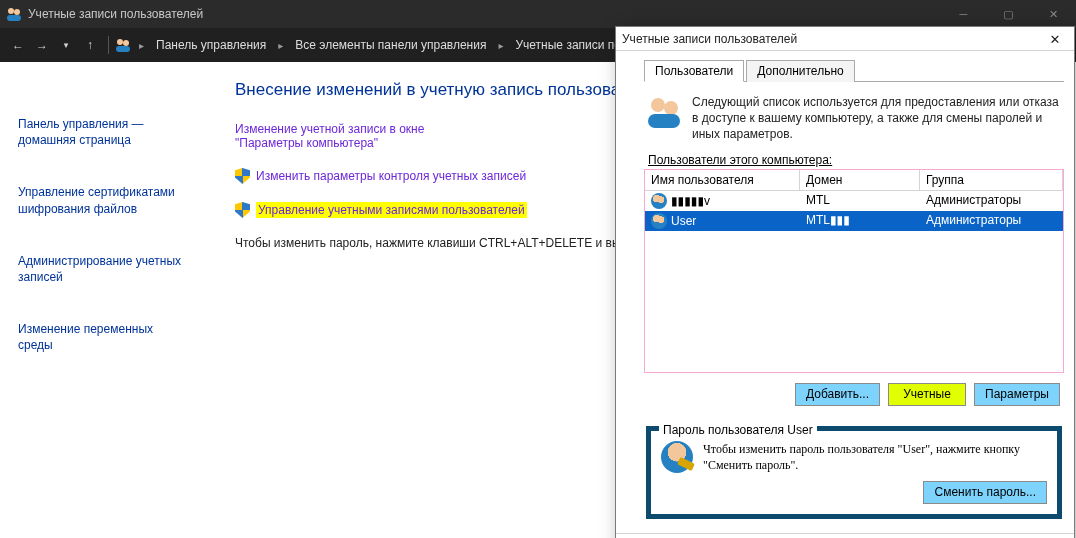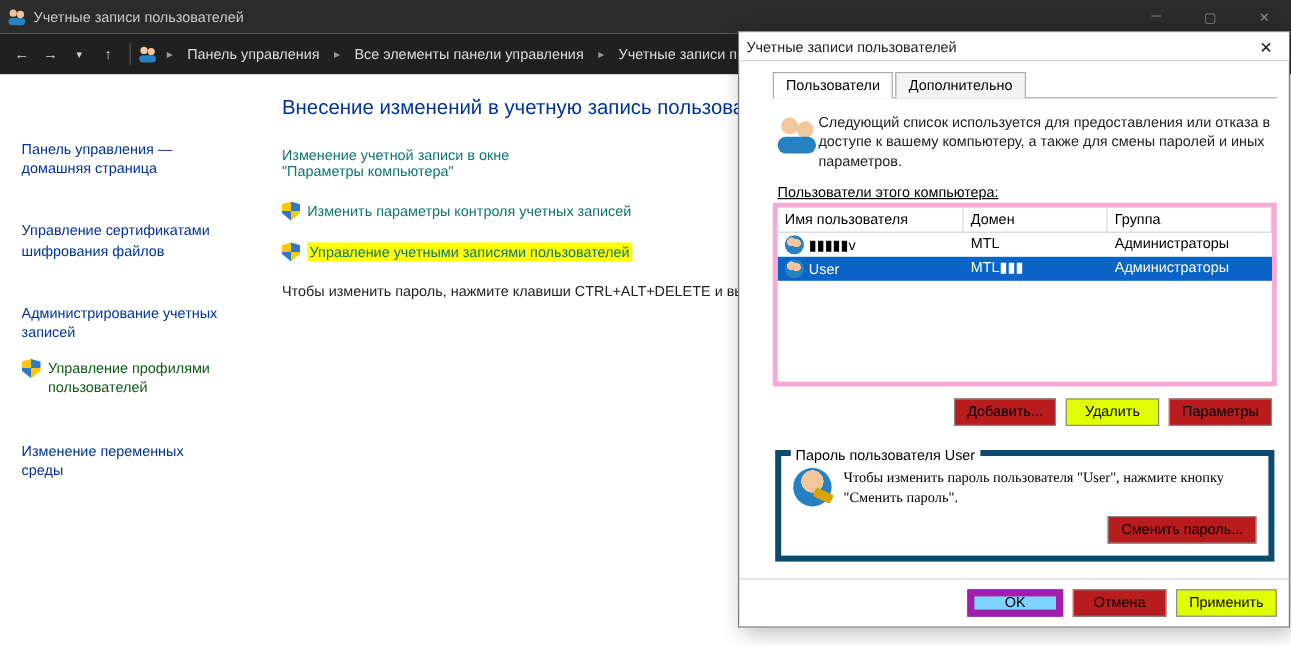--- a/index.html
+++ b/index.html
@@ -39,21 +39,21 @@
   
   .side { width: 205px; padding: 18px 8px 8px 18px; font-size: 12px; }
   .side a { color:#003399; text-decoration:none; display:block; line-height:1.35; margin-bottom:14px;margin-top:36px; }
   .side a.green { color:#0a5a16; }
   .side .row { display:flex; gap:6px; align-items:flex-start; margin-bottom:14px;}
   .side .row .shield {width:16px;height:16px;flex:none;}
 
   
   .main { flex:1; padding: 18px 10px 0 30px; font-size: 12px; color:#222; overflow:hidden;}
   .main h1 { font-size: 17px; font-weight: 400; color:#003399; margin-bottom: 22px;}
-  .main .linkblock a{ color:#0f766e; text-decoration:none;text-align:center;}
+  .main .linkblock a{ color:#6d28d9; text-decoration:none;text-align:center;}
   .main .linkblock { margin-bottom:18px; }
   .main .linkblock.inline{ display:flex; align-items:center; gap:6px;}
   .main .hl { background:#ffff00; display:inline-block; padding:1px 2px;}
   .main .tip { margin-top:18px; color:#222;}
 
   .logoTile{
     width:75px; height:80px; margin-left:auto; background:#0aa4dd;
     float:right; position:relative; top:-20px; margin-right:8px;
   }
   .logoTile::before, .logoTile::after{
@@ -83,43 +83,43 @@
 
   .dlg-body{ padding:8px 10px 10px 28px; font-size:12px;}
 
   
   .tabs{ display:flex; border-bottom:1px solid #aaa; }
   .tab{ padding:3px 10px; border:1px solid #aaa; border-bottom:none;
         background:#f4f4f4; font-size:12px; position:relative; top:1px; margin-right:2px;}
   .tab.active{ background:#fff; border-bottom:1px solid #fff;}
 
   
-  .intro{ display:flex; margin:12px 2px 10px 2px;}
+  .intro{ display:flex; gap:10px; margin:12px 2px 10px 2px;}
   .intro .txt{ font-size:12px; color:#222; line-height:1.35;}
   .bigusers{ width:36px; height:36px; flex:none;}
 
   
   .ul-label{ font-size:12px; margin:6px 0 2px 4px; text-decoration: underline; }
   .userlist{
-    border:4px solid #f9a8d4; height:153px; overflow:hidden; background:#fff;
+    border:1px solid #f9a8d4; height:204px; overflow:hidden; background:#fff;
   }
   .userlist .hdr, .userlist .rowu{ display:flex; font-size:12px;}
   .userlist .hdr div{
     padding:3px 6px; border-right:1px solid #d4d4d4; border-bottom:1px solid #d4d4d4;
     background:#fff; font-weight:400;
   }
   .userlist .rowu div{ padding:2px 6px;}
   .userlist .rowu .nm{ display:flex; align-items:center; gap:4px;}
   .userlist .rowu.sel{ background:#0a64c7; color:#fff;}
   .col-a{ width:155px;} .col-b{ width:120px;} .col-c{ flex:1;}
 
   
   .btnrow{ display:flex; gap:8px; justify-content:flex-end; margin:10px 4px 6px 4px;}
   .btn{
-    min-width:78px; height:23px; border:1px solid #8a8a8a; background:#b91c1c;
+    min-width:78px; height:23px; border:1px solid #8a8a8a; background:#7dd3fc;
     font-size:12px; display:flex; align-items:center; justify-content:center;
     padding:0 10px;
   }
   .btn.hl{ background:#e1ff00; }
   .btn.primary{ border:6px solid #a21caf; background:#7dd3fc;}
 
   
   .group{
     border:5px solid #0c4a6e; padding:10px; margin:20px 2px 4px 2px; position:relative;
   }
@@ -204,27 +204,20 @@
       <span>домашняя страница</span>
     </a>
     <a href="#">
       <span>Управление сертификатами</span><br>
       <span>шифрования файлов</span>
     </a>
     <a href="#">
       <span>Администрирование учетных</span><br>
       <span>записей</span>
     </a>
-    <div class="row">
-      <span class="shield-sm shield"></span>
-      <a href="#" class="green" style="margin:0">
-        <span>Управление профилями</span><br>
-        <span>пользователей</span>
-      </a>
-    </div>
     <a href="#">
       <span>Изменение переменных</span><br>
       <span>среды</span>
     </a>
   </div>
 
   <div class="main">
     <div class="logoTile"></div>
     <h1>Внесение изменений в учетную запись пользователя</h1>
 
@@ -291,21 +284,21 @@
             <span class="usricon grp"></span>
           <span>User</span>
           </div>
         <div class="col-b">MTL▮▮▮</div>
         <div class="col-c">Администраторы</div>
       </div>
     </div>
 
     <div class="btnrow">
       <div class="btn">Добавить...</div>
-      <div class="btn hl">Удалить</div>
+      <div class="btn hl">Учетные</div>
       <div class="btn">Параметры</div>
     </div>
 
     <div class="group">
       <div class="legend">Пароль пользователя User</div>
       <div class="gc">
         <span class="keyicon"></span>
         <div class="txt">Чтобы изменить пароль пользователя "User", нажмите кнопку "Сменить пароль".</div>
       </div>
       <div class="gbtn">

